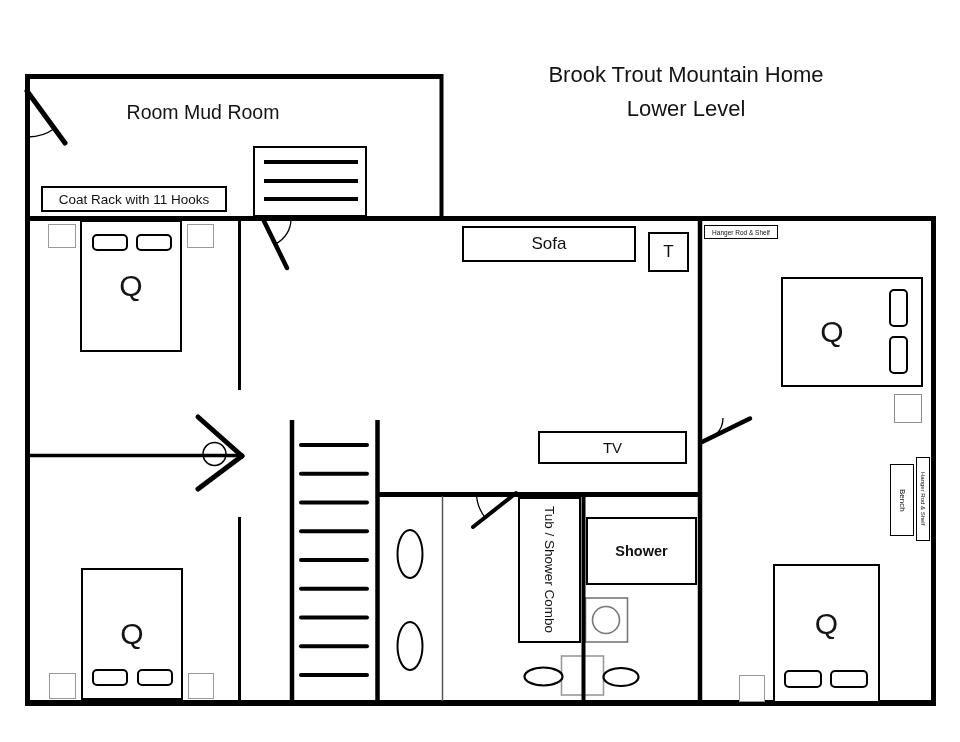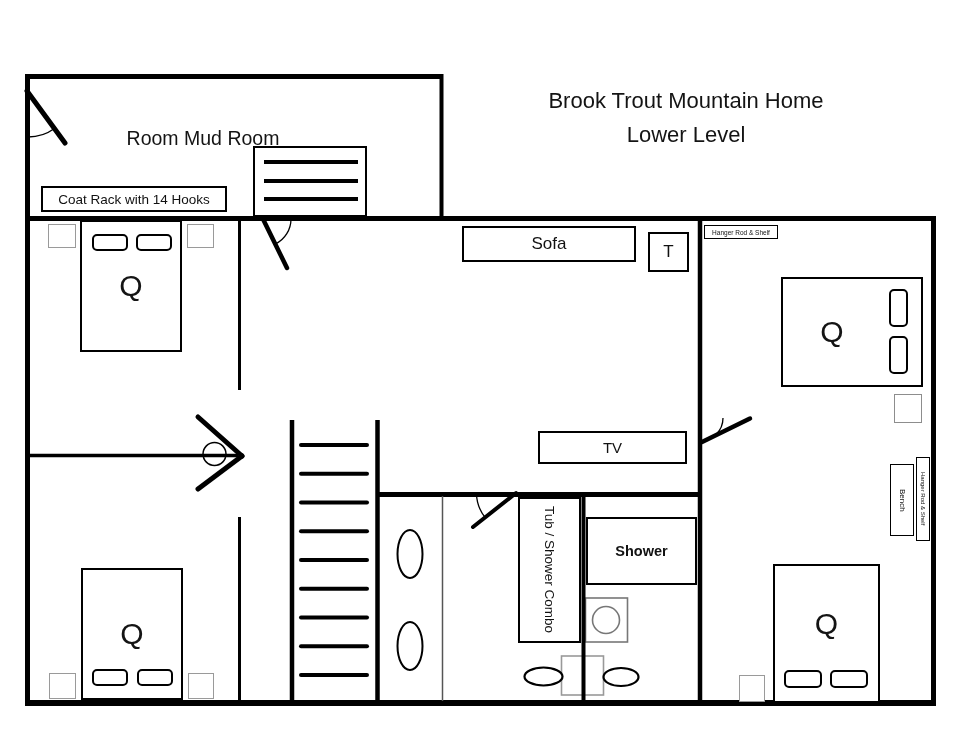--- a/index.html
+++ b/index.html
@@ -1,19 +1,19 @@
 <!DOCTYPE html>
 <html><head>
 <meta charset="utf-8">
 <style>
   html,body{margin:0;padding:0;background:#fff;}
   .plan{position:relative;width:960px;height:742px;background:#fff;overflow:hidden;
         font-family:"Liberation Sans",sans-serif;color:#111;}
   .plan svg{position:absolute;left:0;top:0;}
-  .lbl{position:absolute;color:#141414;margin-top:26px;}
+  .lbl{position:absolute;color:#141414;}
   .center{display:flex;align-items:center;justify-content:center;text-align:center;}
   .box{position:absolute;box-sizing:border-box;background:#fff;display:flex;
        align-items:center;justify-content:center;text-align:center;}
   .bk2{border:2px solid #000;}
   .bk25{border:2.5px solid #000;}
   .bed{position:absolute;box-sizing:border-box;border:2.3px solid #000;background:#fff;
        display:flex;align-items:center;justify-content:center;}
   .qlabel{font-size:30px;color:#141414;}
   .pillow{position:absolute;box-sizing:border-box;border:2px solid #000;border-radius:5px;background:#fff;}
   .stand{position:absolute;box-sizing:border-box;border:1.6px solid #9a9a9a;background:#fff;}
@@ -101,21 +101,21 @@
     </g>
   </svg>
 
   <div class="lbl title center" style="left:460px;top:58px;width:452px;height:68px;flex-direction:column;">
     <div>Brook Trout Mountain Home</div>
     <div>Lower Level</div>
   </div>
 
   <div class="lbl center" style="left:90px;top:98px;width:226px;height:28px;font-size:19.5px;">Room Mud Room</div>
 
-  <div class="box bk2" style="left:41px;top:186px;width:186px;height:26px;font-size:13.5px;">Coat Rack with 14 Hooks</div>
+  <div class="box bk2" style="left:41px;top:186px;width:186px;height:26px;font-size:13.5px;">Coat Rack with 11 Hooks</div>
 
   <div class="box bk2" style="left:253px;top:146px;width:114px;height:71px;">
     <div class="shelfline" style="left:9px;top:12px;width:94px;"></div>
     <div class="shelfline" style="left:9px;top:31px;width:94px;"></div>
     <div class="shelfline" style="left:9px;top:49px;width:94px;"></div>
   </div>
 
   <div class="box bk25" style="left:462px;top:226px;width:174px;height:36px;font-size:17px;">Sofa</div>
   <div class="box bk2" style="left:648px;top:232px;width:41px;height:40px;font-size:17px;">T</div>
   <div class="box bk2" style="left:538px;top:431px;width:149px;height:33px;font-size:15px;">TV</div>

